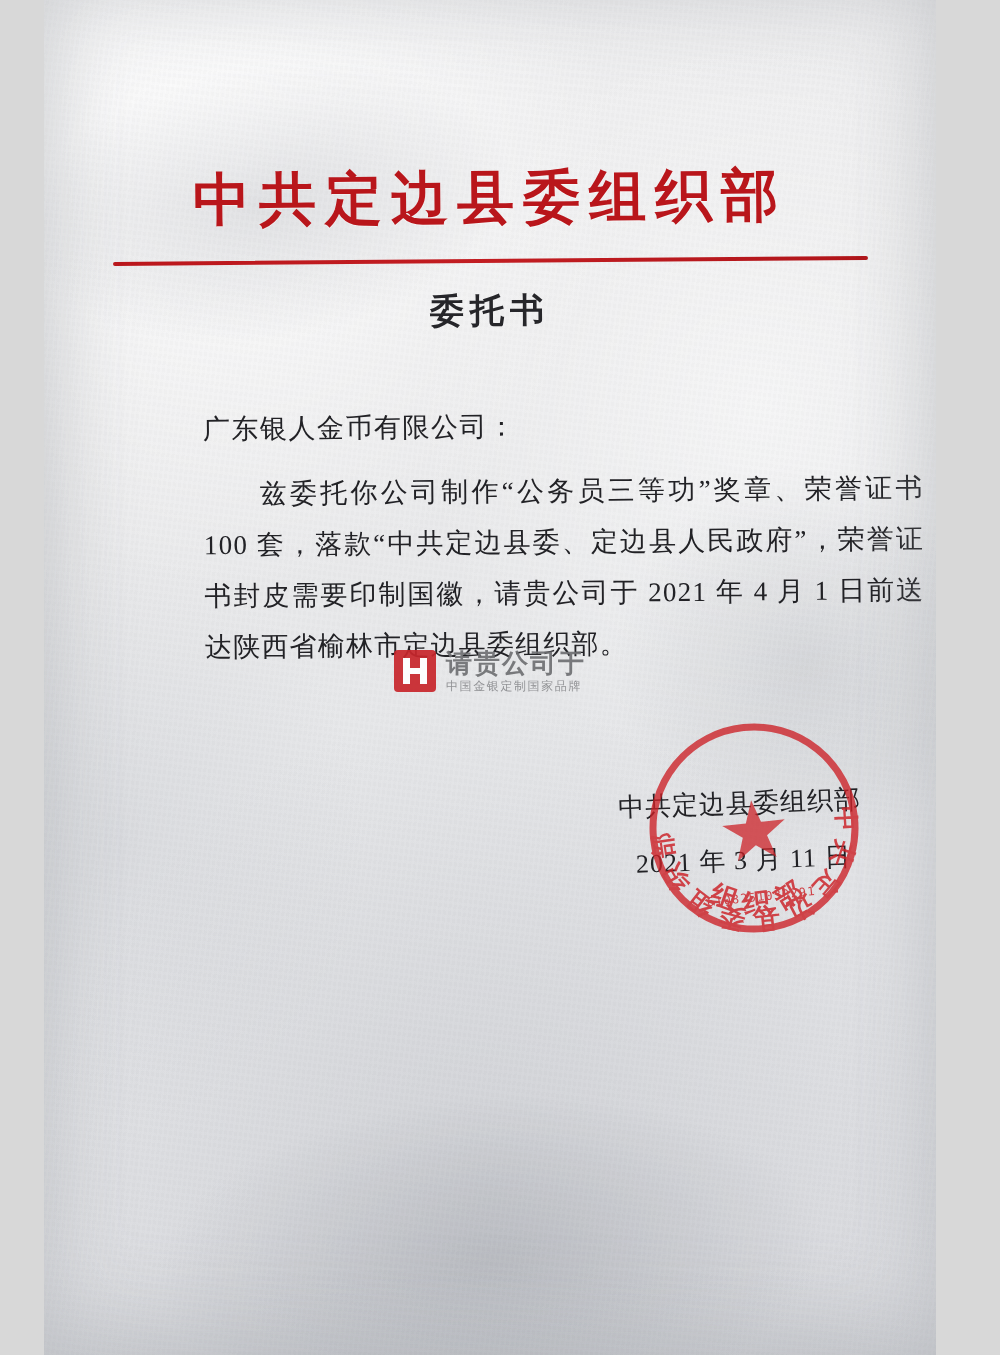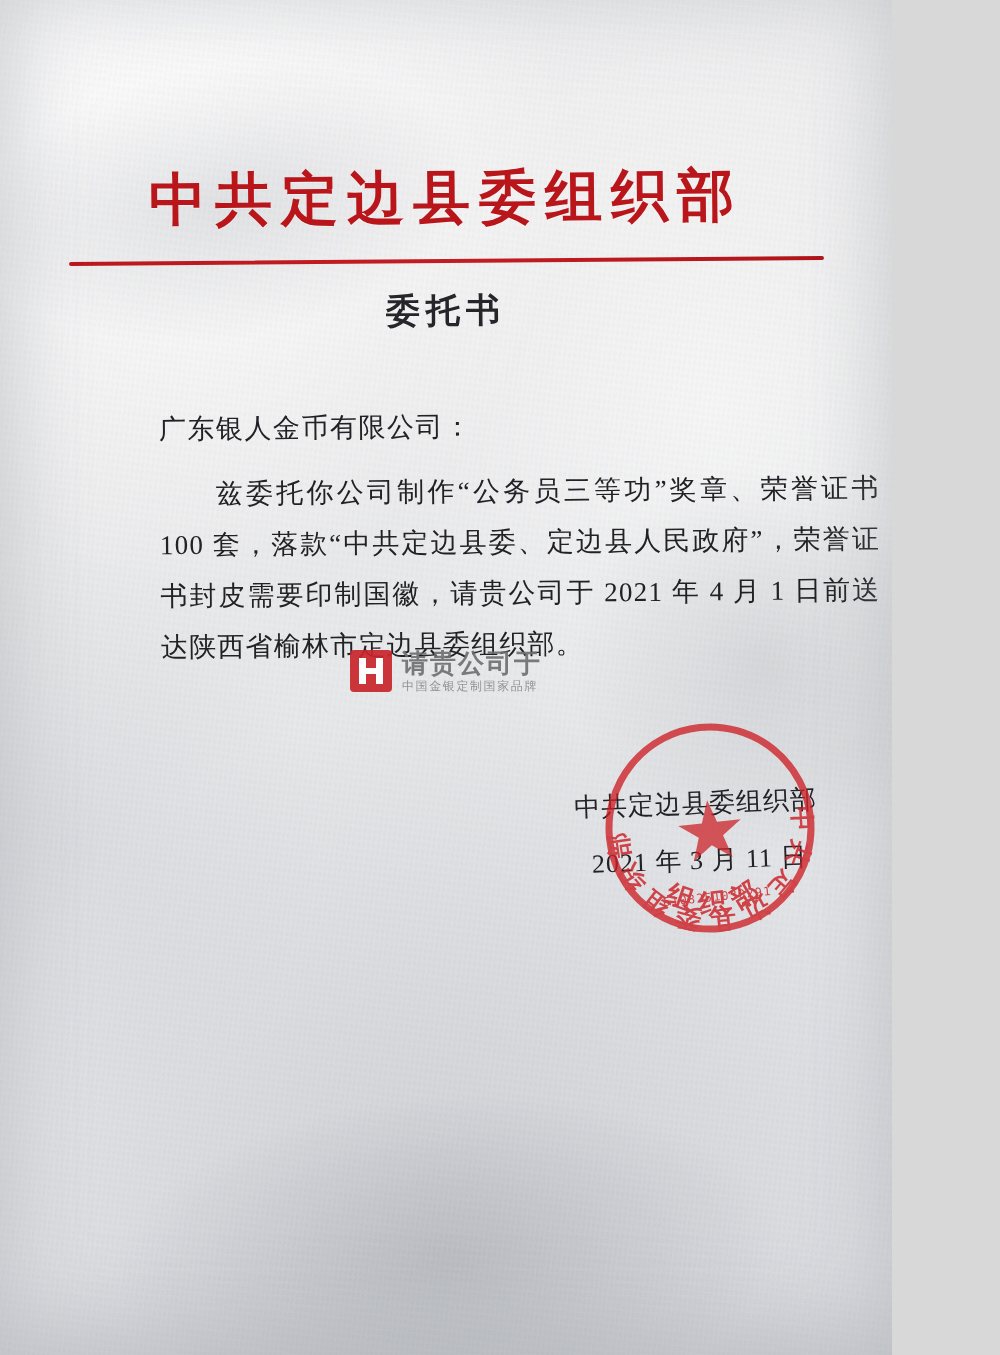--- a/index.html
+++ b/index.html
@@ -19,20 +19,21 @@
     position: relative;
     width: 892px;
     height: 1355px;
     background:
       radial-gradient(ellipse 60% 45% at 22% 12%, rgba(255,255,255,0.85), rgba(255,255,255,0) 70%),
       radial-gradient(ellipse 55% 40% at 80% 30%, rgba(255,255,255,0.55), rgba(255,255,255,0) 70%),
       radial-gradient(ellipse 70% 50% at 50% 88%, rgba(198,200,205,0.55), rgba(255,255,255,0) 72%),
       radial-gradient(ellipse 40% 30% at 8% 62%, rgba(205,207,212,0.45), rgba(255,255,255,0) 70%),
       linear-gradient(168deg, #f3f3f4 0%, #ececed 28%, #e7e8ea 52%, #e2e3e6 72%, #dcdde1 100%);
     overflow: hidden;
+    margin-left: 44px;
   }
 
   
   .grain {
     position: absolute;
     inset: 0;
     pointer-events: none;
     background:
       repeating-linear-gradient(97deg, rgba(255,255,255,0.35) 0 2px, rgba(0,0,0,0.012) 2px 5px),
       repeating-linear-gradient(7deg, rgba(255,255,255,0.18) 0 3px, rgba(0,0,0,0.010) 3px 7px);

